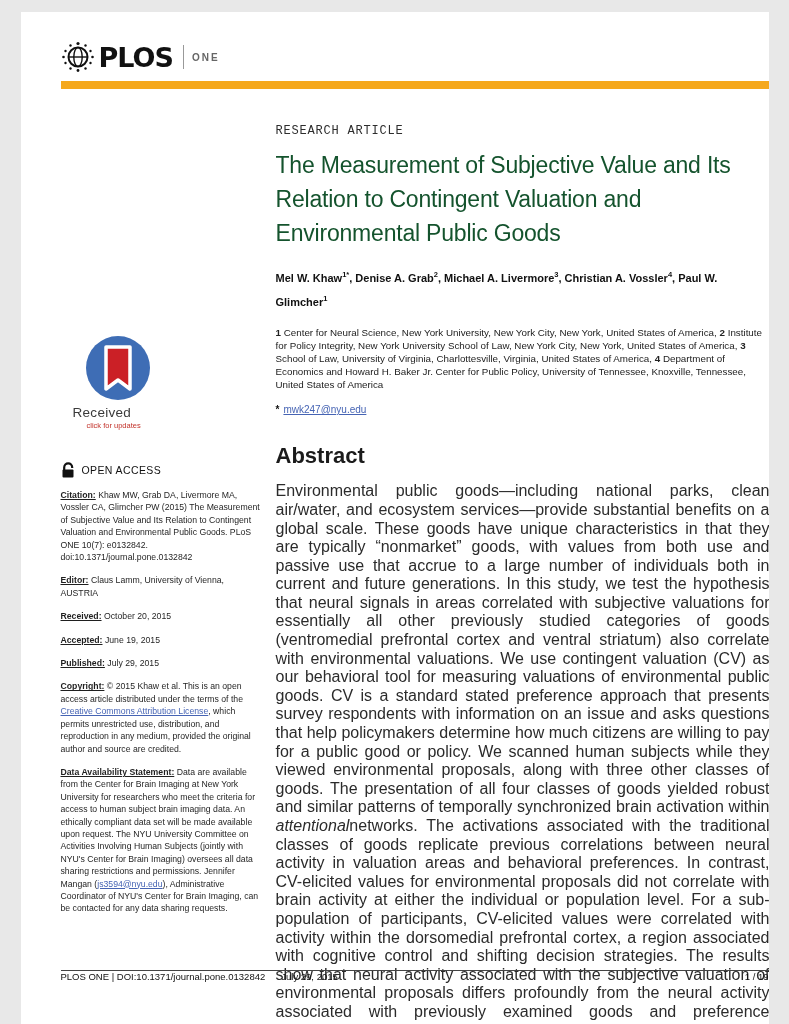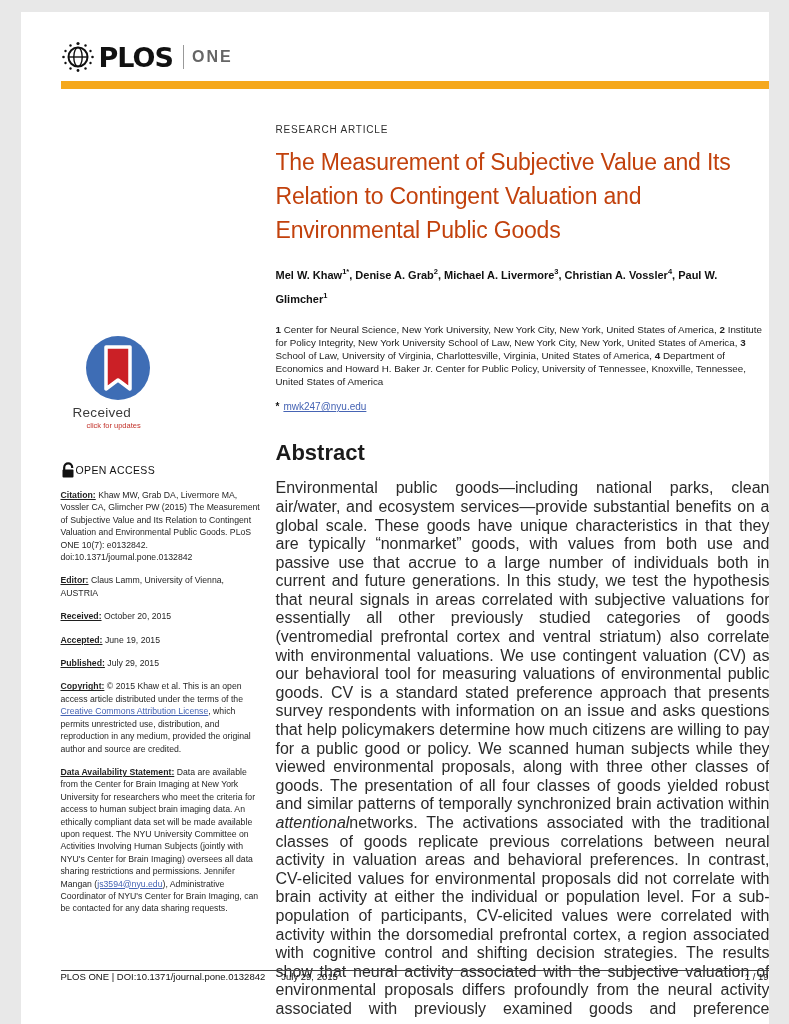--- a/index.html
+++ b/index.html
@@ -9,44 +9,44 @@
     background:#ffffff;
     font-family:"Liberation Sans", sans-serif;
     color:#222;
     margin:12px auto;
     overflow:hidden;
   }
   
   .masthead{position:absolute;left:40px;top:28px;display:flex;align-items:center;}
   .plos-word{font-family:"DejaVu Sans",sans-serif;font-weight:bold;font-size:27px;letter-spacing:-1px;color:#111;margin-left:4px;}
   .logo-divider{width:1px;height:24px;background:#999;margin:0 8px 0 10px;}
-  .one-word{font-size:16px;letter-spacing:2px;color:#666;font-weight:bold;}
+  .one-word{font-size:10px;letter-spacing:2px;color:#666;font-weight:bold;}
   .accent-bar{position:absolute;left:40px;top:69px;width:708px;height:8px;background:#F5A81C;}
   
   .main-col{position:absolute;left:255px;top:112px;width:494px;}
-  .kicker{font-size:10px;letter-spacing:0.8px;color:#2d2d2d;}
-  .title{margin-top:10px;font-size:23px;line-height:34px;color:#c2410c;font-weight:400;letter-spacing:-0.2px;}
+  .kicker{font-size:12px;letter-spacing:0.8px;color:#2d2d2d;font-family:Liberation Mono, monospace;}
+  .title{margin-top:10px;font-size:23px;line-height:34px;color:#14532d;font-weight:400;letter-spacing:-0.2px;}
   .authors{margin-top:14px;font-size:11px;line-height:22px;font-weight:bold;color:#111;}
   .authors sup{font-size:7.5px;}
   .affils{margin-top:13px;font-size:9.8px;line-height:13px;color:#222;}
   .affils b{font-weight:bold;}
   .corresp{margin-top:13px;font-size:10px;}
   .corresp .star{font-weight:bold;color:#111;margin-right:4px;}
   a.link{color:#4664B4;text-decoration:underline;cursor:pointer;}
   .abstract-head{margin-top:28px;font-size:22px;color:#1b1b1b;font-weight:700;}
   .abstract-body{margin-top:13px;font-size:16px;line-height:18.6px;color:#2b2b2b;text-align:justify;}
   .abstract-body .ital{font-style:italic;}
   .end-rule{margin-top:11px;border:none;border-top:1px solid #808080;height:0;}
   
   .side-col{position:absolute;left:40px;top:323px;width:201px;}
   .crossmark{width:96px;margin-left:12px;text-align:left;cursor:pointer;}
   .cm-graphic{display:block;margin-left:12px;}
   .cm-title{font-size:13.5px;color:#3a3a3a;letter-spacing:0.3px;margin-top:4px;font-weight:500;}
   .cm-sub{font-size:7.5px;color:#C3332B;margin-top:1px;margin-left:14px;}
-  .oa-row{margin-top:32px;display:flex;align-items:center;gap:0;}
+  .oa-row{margin-top:32px;display:flex;align-items:center;gap:6px;}
   .oa-text{font-size:10.5px;letter-spacing:0.4px;color:#111;}
   .side-par{margin-top:11px;font-size:8.7px;line-height:12.4px;color:#1f1f1f;}
   .side-par b{font-weight:bold;text-decoration:underline;}
   
   .footer{position:absolute;left:40px;top:958px;width:708px;border-top:1px solid #444;padding-top:0;display:flex;justify-content:space-between;font-size:9.5px;color:#111;}
   .footer .fdate{margin-left:16px;}
 </style>
 </head>
 <body>
 

